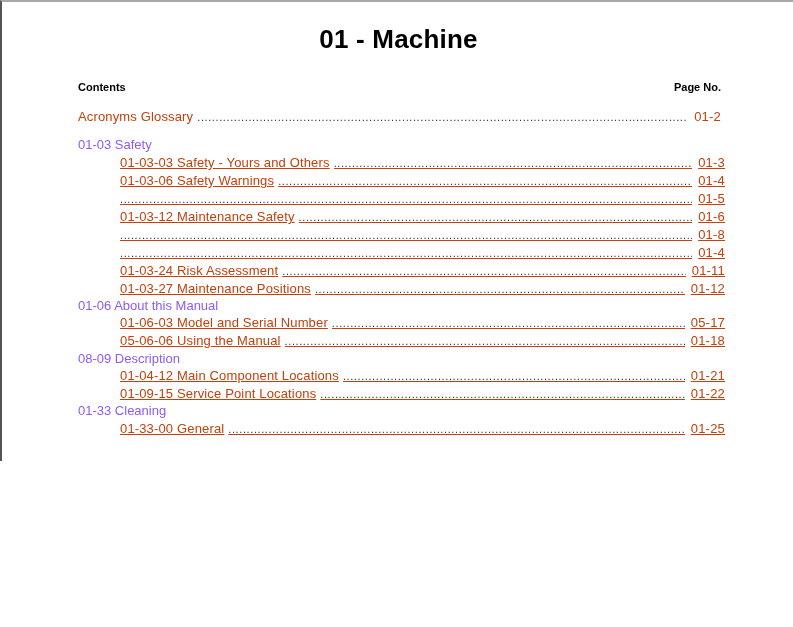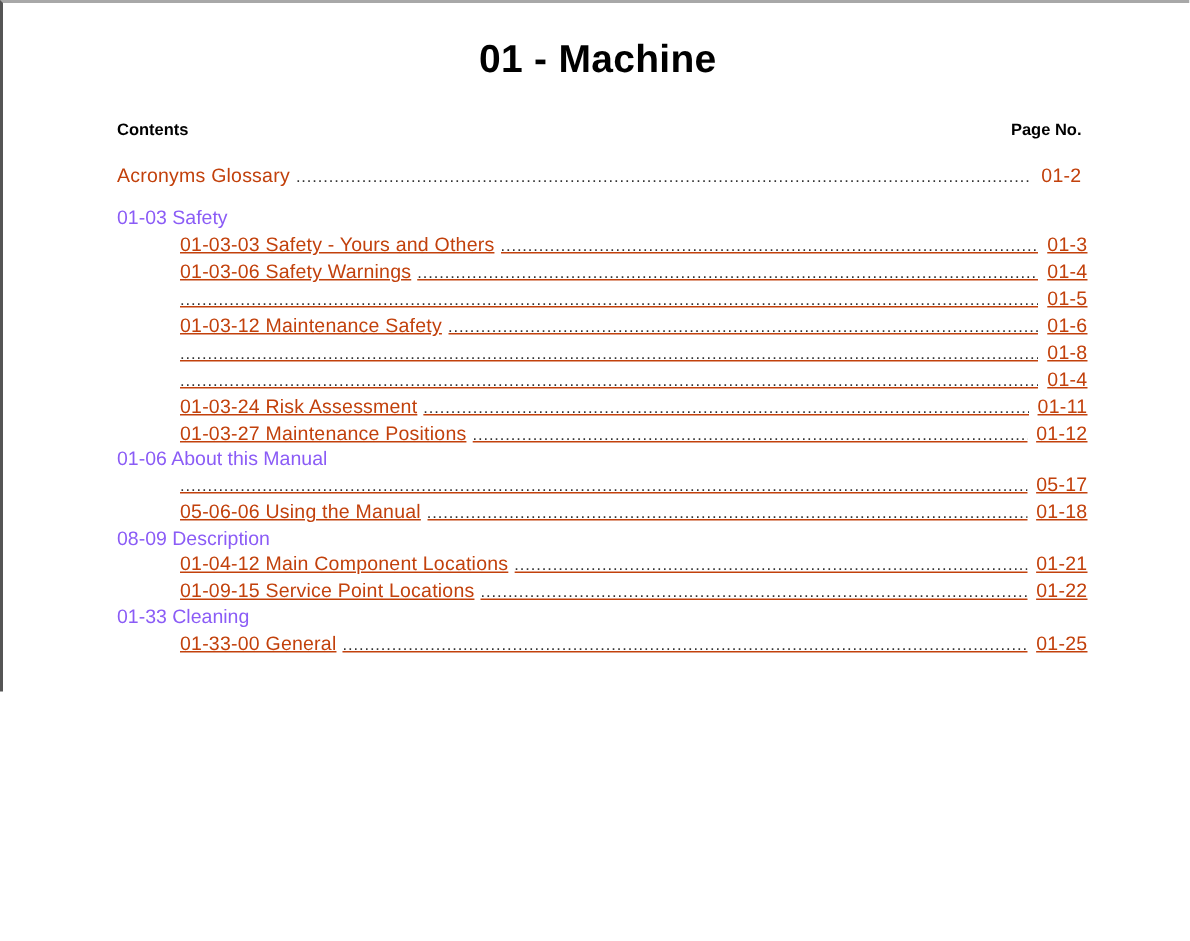--- a/index.html
+++ b/index.html
@@ -100,20 +100,21 @@
       <span class="page-no">01-11</span>
     </a>
     <a class="entry sub" style="top:279px">
       <span class="label">01-03-27 Maintenance Positions</span>
       <span class="dots"></span>
       <span class="page-no">01-12</span>
     </a>
 
     <div class="section" style="top:296px">01-06 About this Manual</div>
     <a class="entry sub" style="top:313px">
+      <span class="label">01-06-03 Model and Serial Number</span>
       <span class="dots"></span>
       <span class="page-no">05-17</span>
     </a>
     <a class="entry sub" style="top:331px">
       <span class="label">05-06-06 Using the Manual</span>
       <span class="dots"></span>
       <span class="page-no">01-18</span>
     </a>
 
     <div class="section" style="top:349px">08-09 Description</div>

